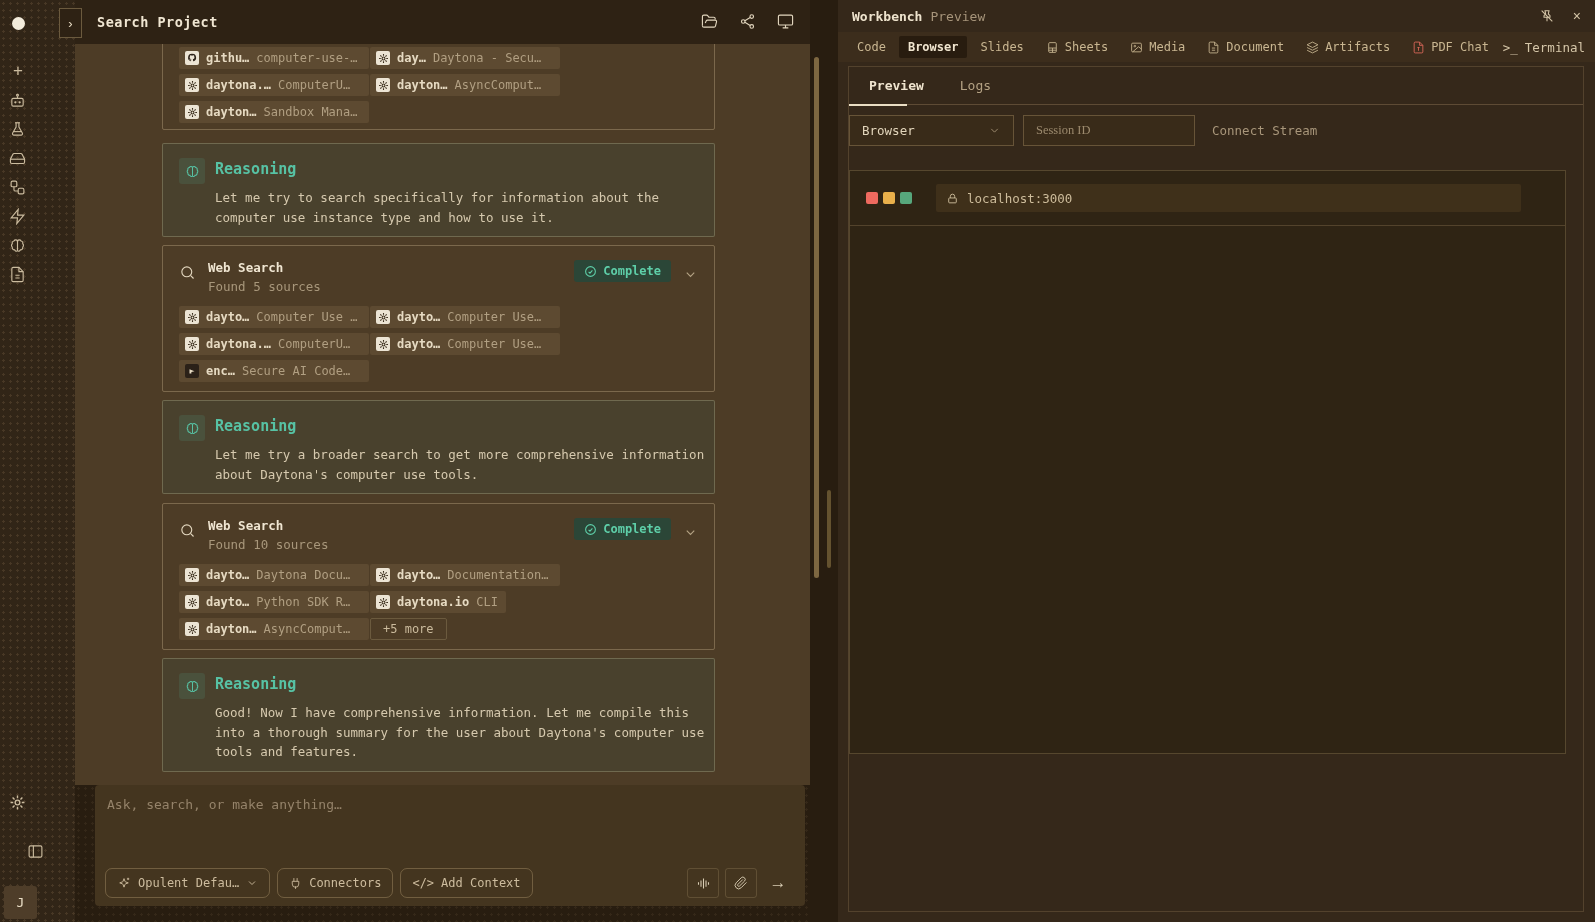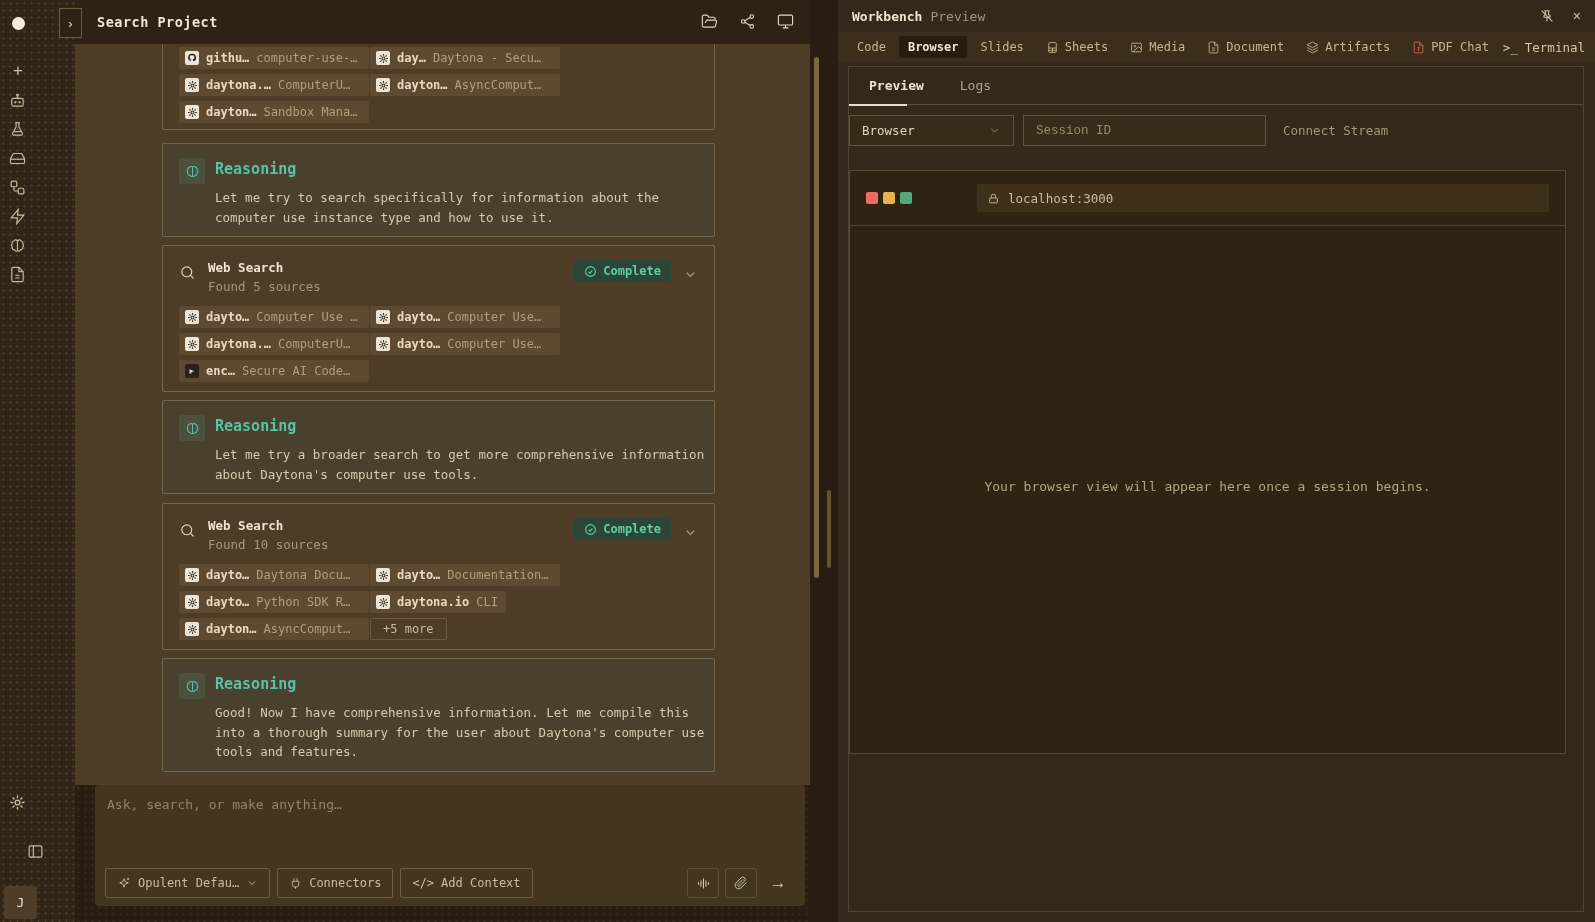--- a/index.html
+++ b/index.html
@@ -60,21 +60,21 @@
   .chip.more { background:transparent; border:1px solid #6b5a3e; color:#cbbb9d; padding:0 12px; }
 
   .chat-bottom { position:absolute; left:0; top:785px; width:735px; height:137px; background:#281d10;
     background-image:radial-gradient(rgba(224,184,134,.07) 1px, transparent 1.4px); background-size:7px 7px; }
   .composer { position:absolute; left:20px; top:0; width:710px; height:121px; background:#44351f; border-radius:4px; }
   .composer textarea { position:absolute; left:12px; top:12px; width:680px; height:58px; background:transparent;
     border:none; outline:none; resize:none; color:#d9cdb4; font-family:"DejaVu Sans Mono", monospace; font-size:13px; }
   .composer textarea::placeholder { color:#95836a; }
   .composer-bar { position:absolute; left:10px; right:12px; bottom:8px; display:flex; align-items:center; gap:7px; }
   .cbtn { display:inline-flex; align-items:center; gap:7px; height:30px; padding:0 11px; background:transparent;
-    border:1px solid rgba(198,172,126,.35); border-radius:2px; color:#cdbc9e; font-size:12px;
+    border:1px solid rgba(198,172,126,.35); border-radius:7px; color:#cdbc9e; font-size:12px;
     font-family:"DejaVu Sans Mono", monospace; cursor:pointer; }
   .cbtn .ci { color:#cdbc9e; }
   .right-tools { margin-left:auto; display:flex; align-items:center; gap:6px; }
   .sqbtn { width:32px; height:30px; background:transparent; border:1px solid rgba(198,172,126,.22);
     border-radius:3px; color:#d9cdb4; cursor:pointer; display:flex; align-items:center; justify-content:center; }
   .send-btn { width:30px; height:30px; background:none; border:none; color:#d9cdb4; font-size:17px; cursor:pointer; }
 
   .chat-scrollbar { position:absolute; left:814px; top:57px; width:5px; height:521px; background:#7d6741; border-radius:3px; cursor:grab; }
   .panel-gap { position:absolute; left:810px; top:0; width:28px; height:922px; background:#281d10; }
   .gap-thumb { position:absolute; left:17px; top:490px; width:4px; height:78px; background:#64522f; border-radius:2px; cursor:grab; }
@@ -100,33 +100,33 @@
   .subtab-row { position:absolute; left:0; top:0; width:100%; height:38px; border-bottom:1px solid rgba(190,160,115,.3);
     display:flex; align-items:center; gap:36px; padding-left:20px; }
   .subtab { background:none; border:none; font-size:13px; color:#b3a183; font-family:"DejaVu Sans Mono", monospace; cursor:pointer; }
   .subtab.active { color:#f0e5cf; font-weight:bold; }
   .subtab-underline { position:absolute; left:0; top:37px; width:58px; height:2px; background:#e9ddc3; }
 
   .controls-row { position:absolute; left:0; top:48px; display:flex; align-items:center; gap:9px; }
   .wb-select { width:165px; height:31px; border:1px solid rgba(190,160,115,.35); background:#392b19;
     display:flex; align-items:center; justify-content:space-between; padding:0 12px; color:#e3d6bc; font-size:12.5px; cursor:pointer; }
   .wb-select .chev { color:#9c8a6e; }
-  .wb-input { width:243px; height:31px; border:1px solid rgba(190,160,115,.35); background:#392b19;
-    padding:0 12px; color:#e3d6bc; font-size:12.5px; font-family:Liberation Mono, monospace; outline:none; }
+  .wb-input { width:172px; height:31px; border:1px solid rgba(190,160,115,.35); background:#392b19;
+    padding:0 12px; color:#e3d6bc; font-size:12.5px; font-family:Liberation Serif, serif; outline:none; }
   .wb-input::placeholder { color:#9c8a6e; }
   .connect-btn { background:none; border:none; color:#a8967a; font-size:12.5px; padding:0 8px;
     font-family:"DejaVu Sans Mono", monospace; cursor:pointer; }
 
   .browser-box { position:absolute; left:0; top:103px; width:717px; height:584px;
     border:1px solid rgba(190,160,115,.28); background:#2f2414; }
   .chrome-bar { position:absolute; left:0; top:0; width:100%; height:55px; border-bottom:1px solid rgba(190,160,115,.25);
     display:flex; align-items:center; padding:0 16px; }
   .lights { display:flex; gap:5px; }
   .light { width:12px; height:12px; border-radius:2px; cursor:pointer; }
-  .url-bar { margin-left:65px; width:585px; height:28px; background:#3f301a; border-radius:2px;
+  .url-bar { margin-left:24px; width:585px; height:28px; background:#3f301a; border-radius:2px;
     display:flex; align-items:center; gap:8px; padding:0 10px; color:#cdbc9b; font-size:12.5px; cursor:text; }
   .browser-msg { position:absolute; left:0; top:308px; width:100%; text-align:center; color:#b5a385; font-size:13px; }
 </style>
 </head>
 <body>
 
 <div class="app">
 
   <aside class="sidebar">
     <div class="logo-dot"></div>
@@ -660,17 +660,16 @@
           <div class="url-bar">
             <span>
                 <svg viewBox="0 0 24 24" width="13" height="13" fill="none" stroke="currentColor" stroke-width="1.7">
                   <rect x="5" y="11" width="14" height="9" rx="1.5"></rect>
                   <path d="M8 11V8a4 4 0 0 1 8 0v3"></path>
                 </svg>
               </span>
             <span>localhost:3000</span>
           </div>
         </div>
-        <div class="browser-msg">Your browser view will appear here once a session begins.</div>
       </div>
     </div>
   </section>
 </div>
 
 </body></html>

